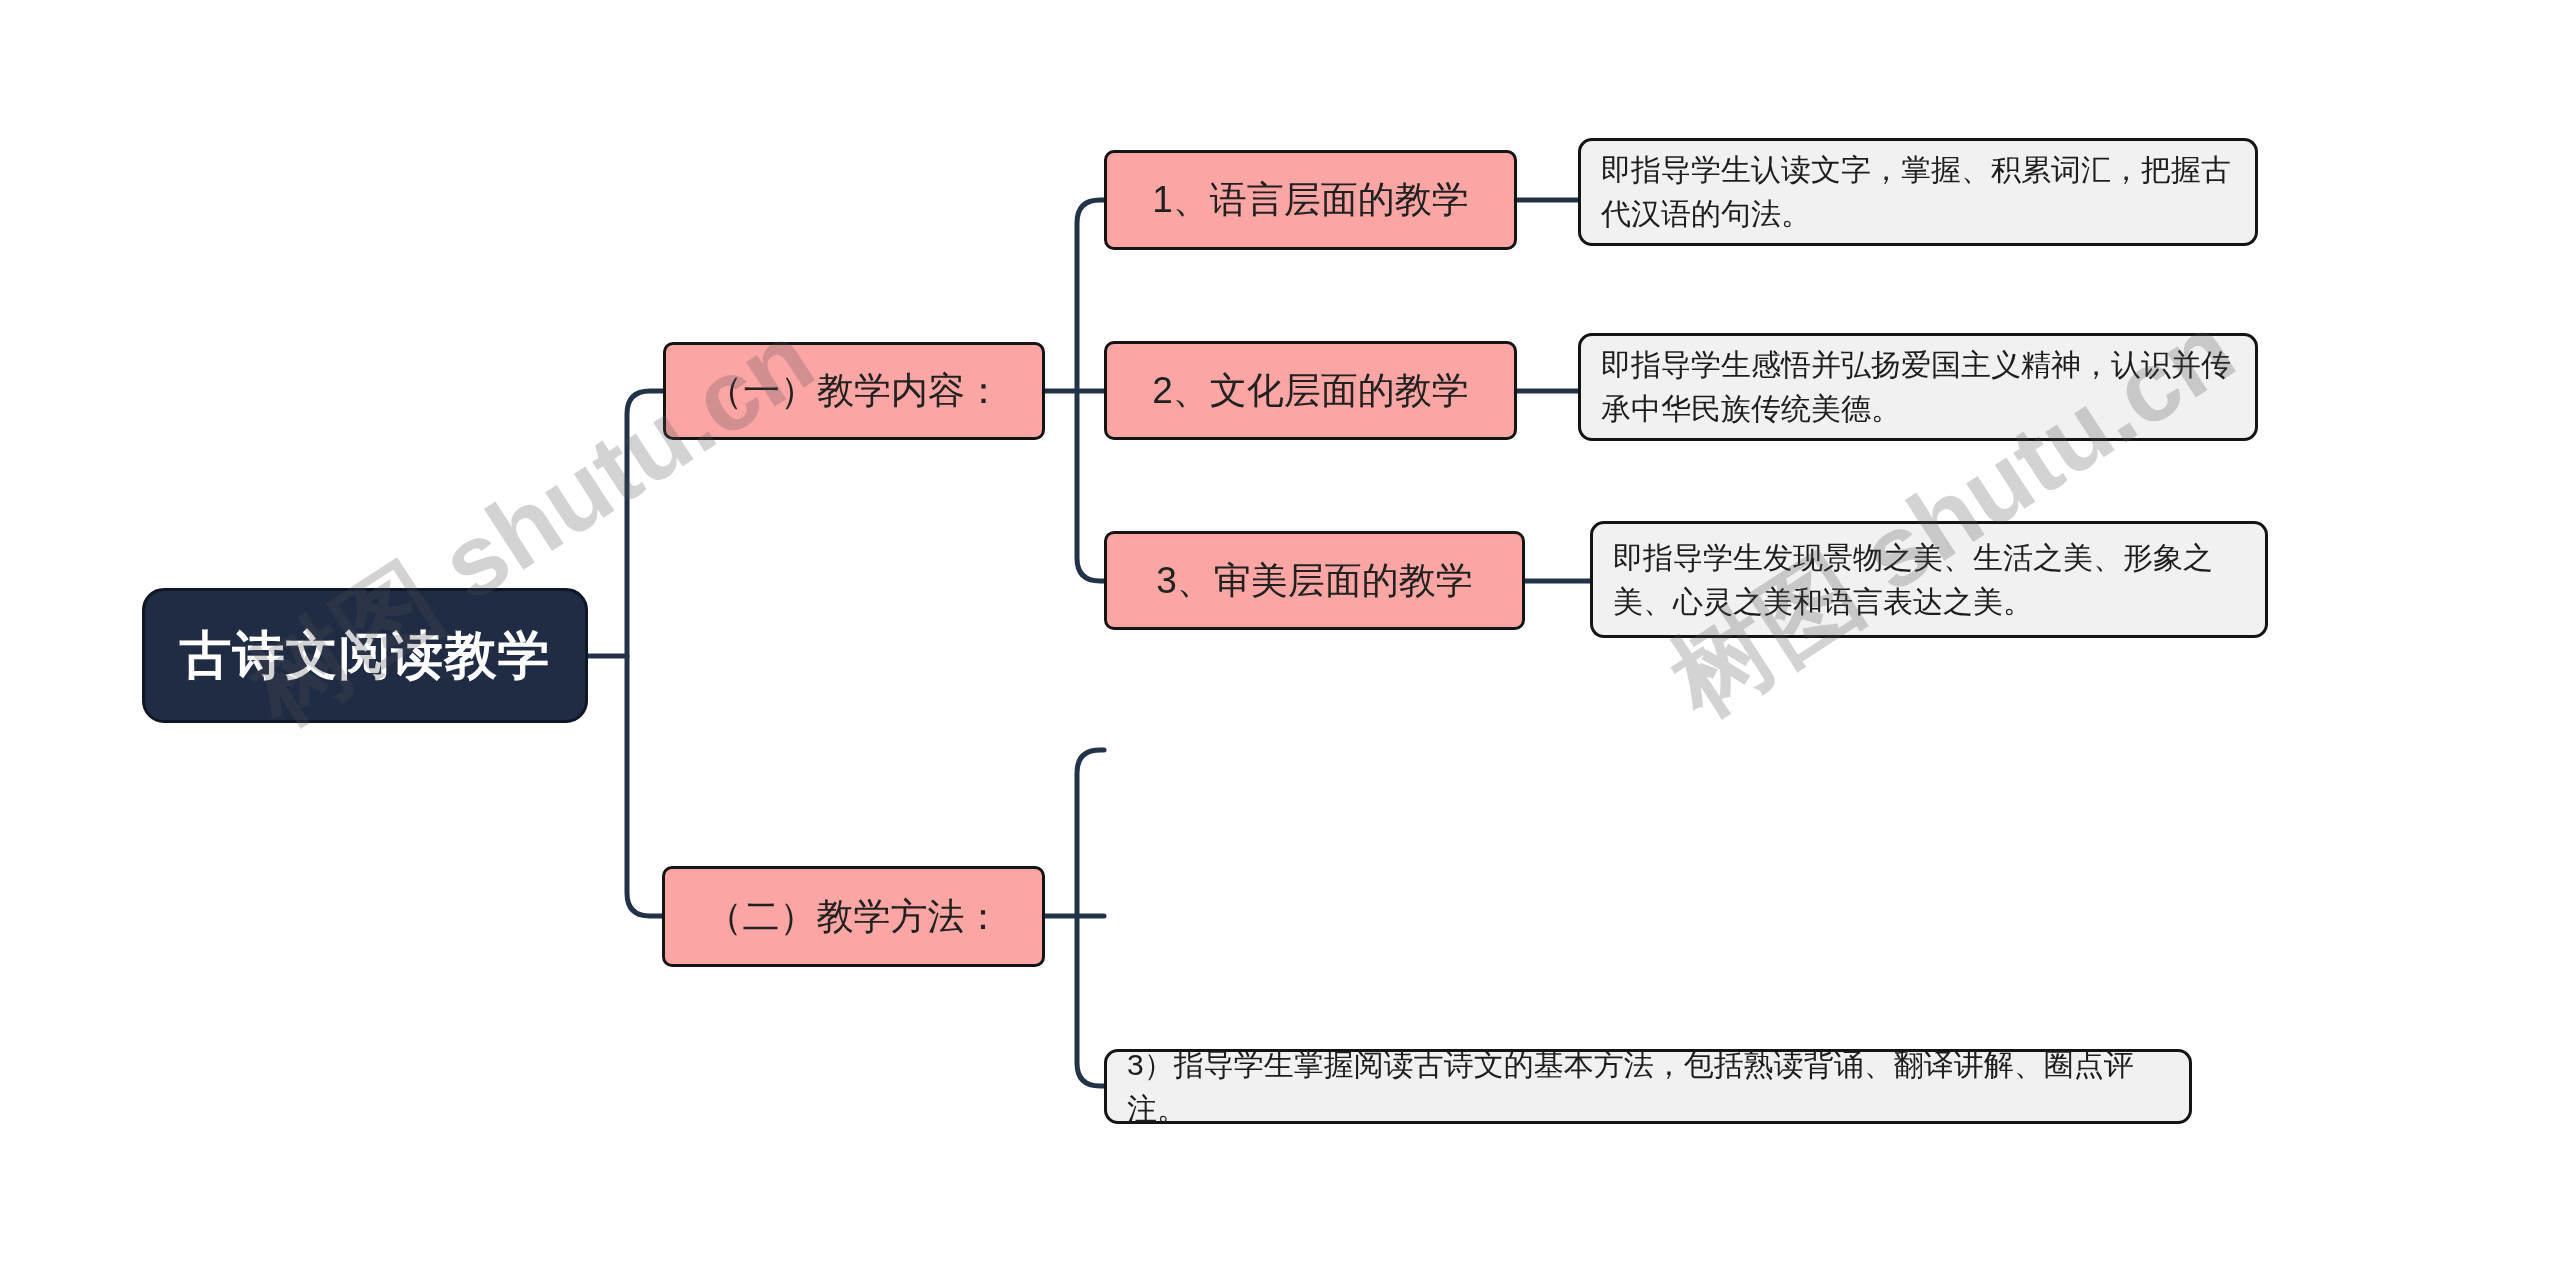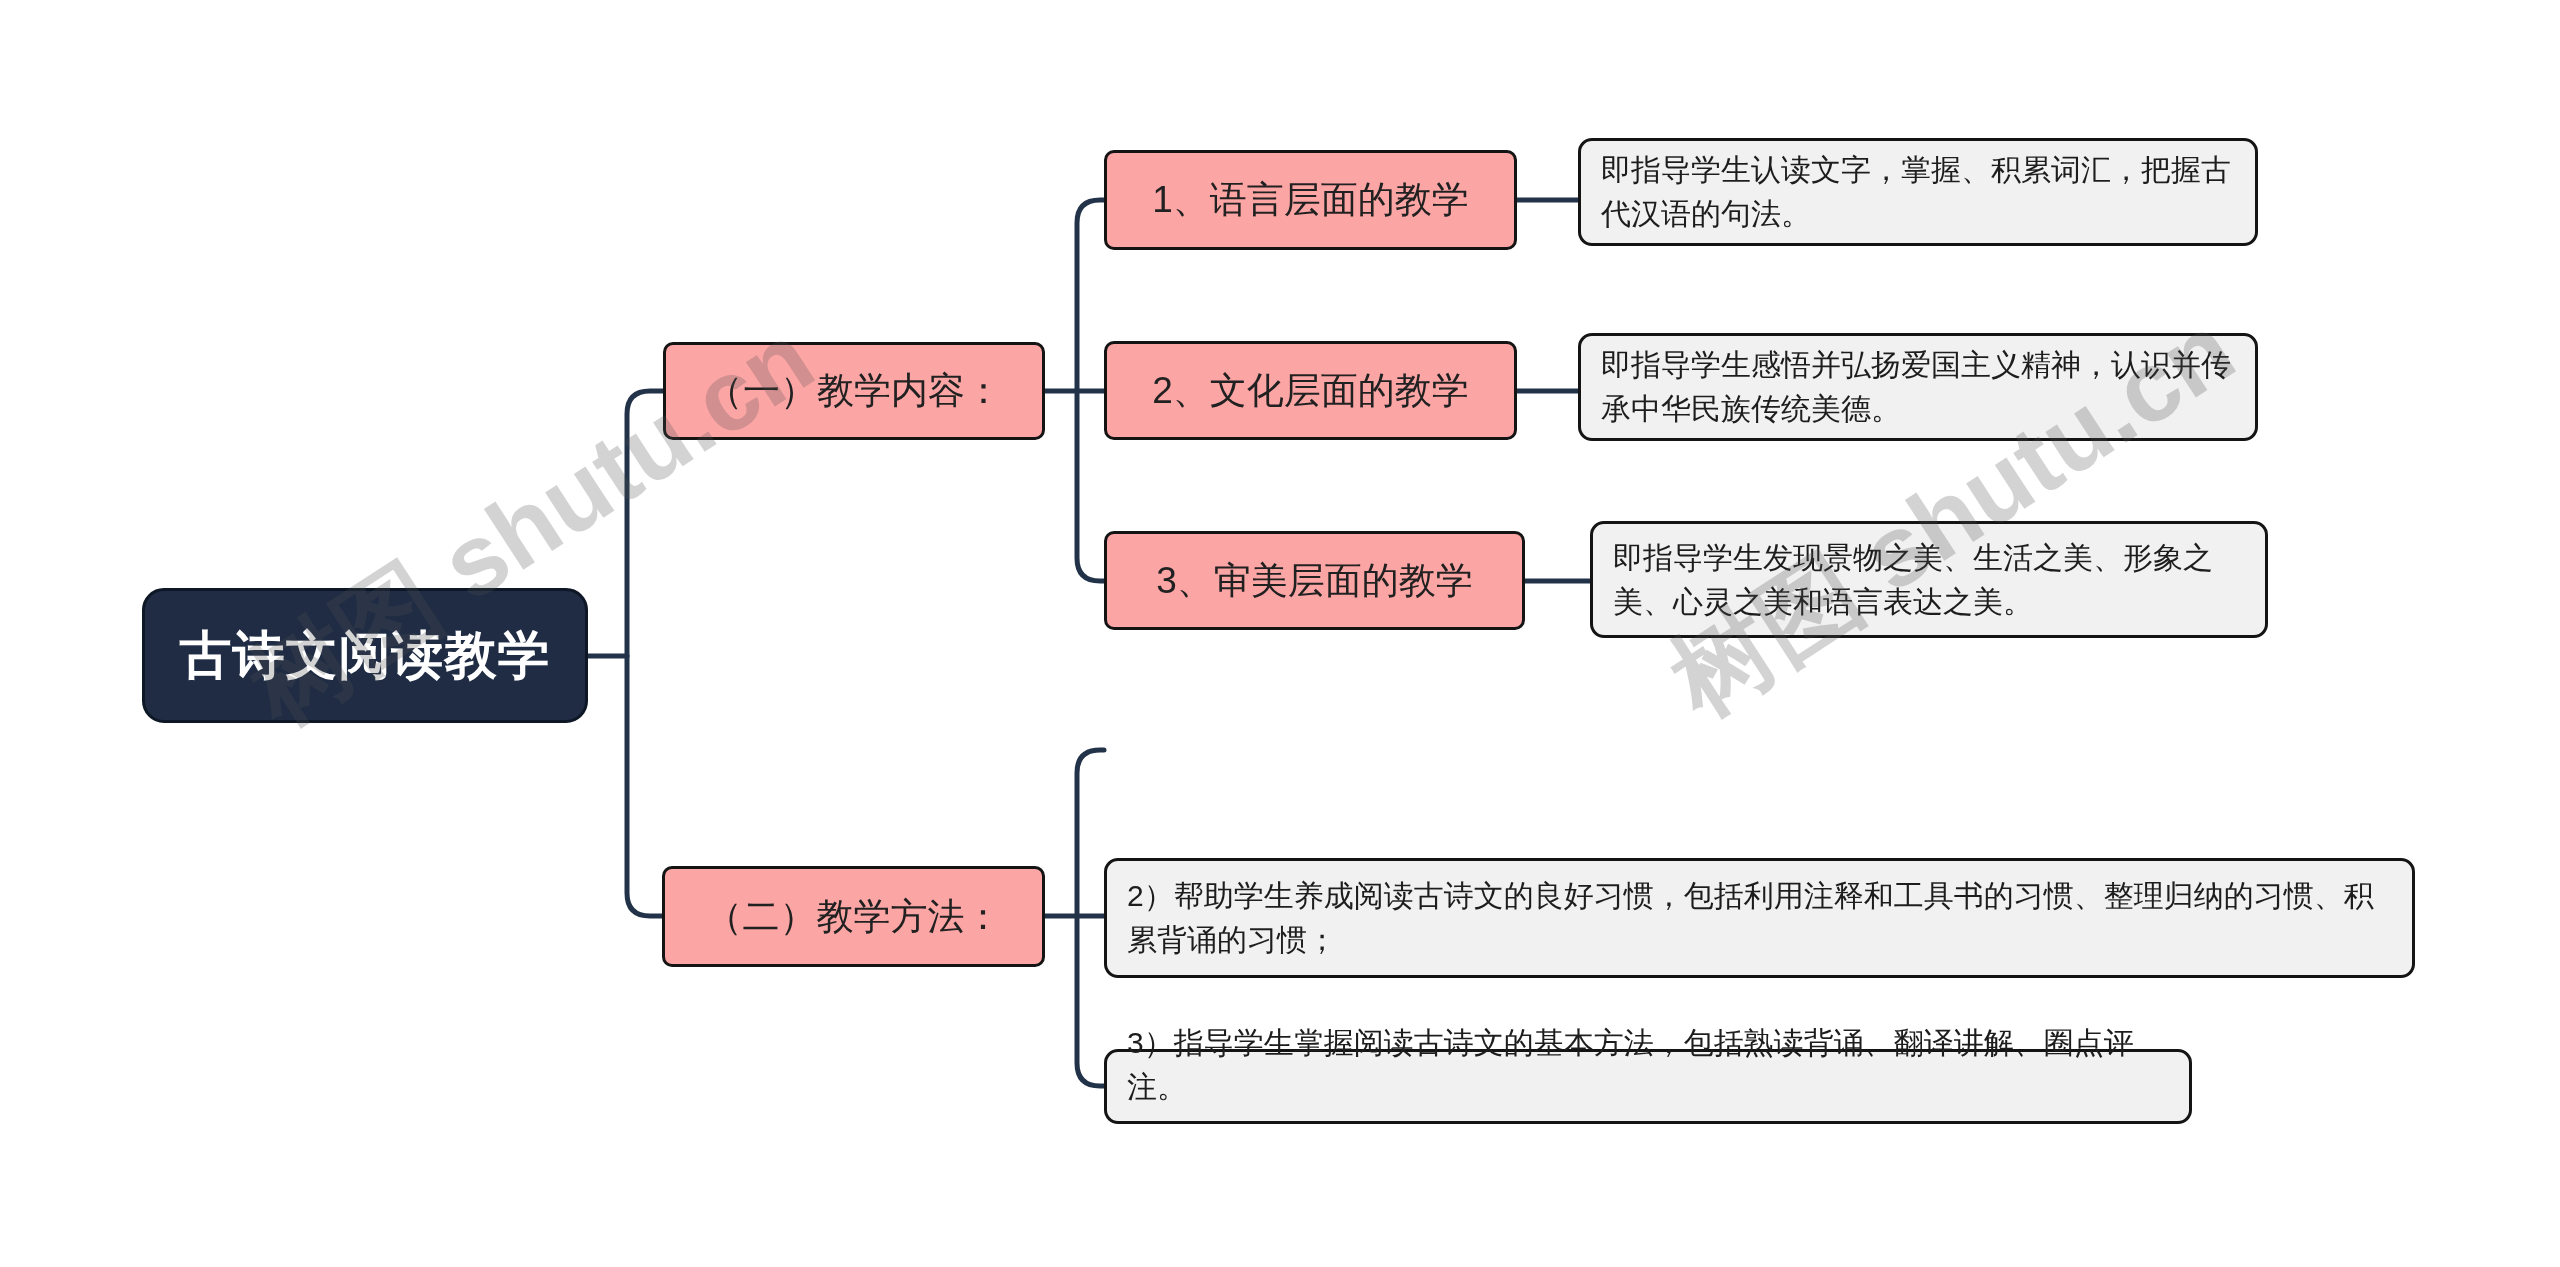--- a/index.html
+++ b/index.html
@@ -81,23 +81,20 @@
     <span>3、审美层面的教学</span>
   </div>
   <div class="node gray" style="left:1590px;top:521px;width:678px;height:117px;">
     <span>即指导学生发现景物之美、生活之美、形象之美、心灵之美和语言表达之美。</span>
   </div>
 
   <div class="node pink" style="left:662px;top:866px;width:383px;height:101px;">
     <span>（二）教学方法：</span>
   </div>
 
-  <div class="node gray" style="left:1104px;top:858px;width:1311px;height:120px;">
-    <span>2）帮助学生养成阅读古诗文的良好习惯，包括利用注释和工具书的习惯、整理归纳的习惯、积累背诵的习惯；</span>
-  </div>
-  <div class="node gray" style="left:1104px;top:1049px;width:1088px;height:75px;align-items:flex-end;">
+  <div class="node gray" style="left:1104px;top:1049px;width:1088px;height:75px;">
     <span>3）指导学生掌握阅读古诗文的基本方法，包括熟读背诵、翻译讲解、圈点评注。</span>
   </div>
 
   <div class="watermark" style="left:171px;top:473px;">树图 shutu.cn</div>
   <div class="watermark" style="left:1592px;top:464px;">树图 shutu.cn</div>
 
 </div>
 
 </body></html>

